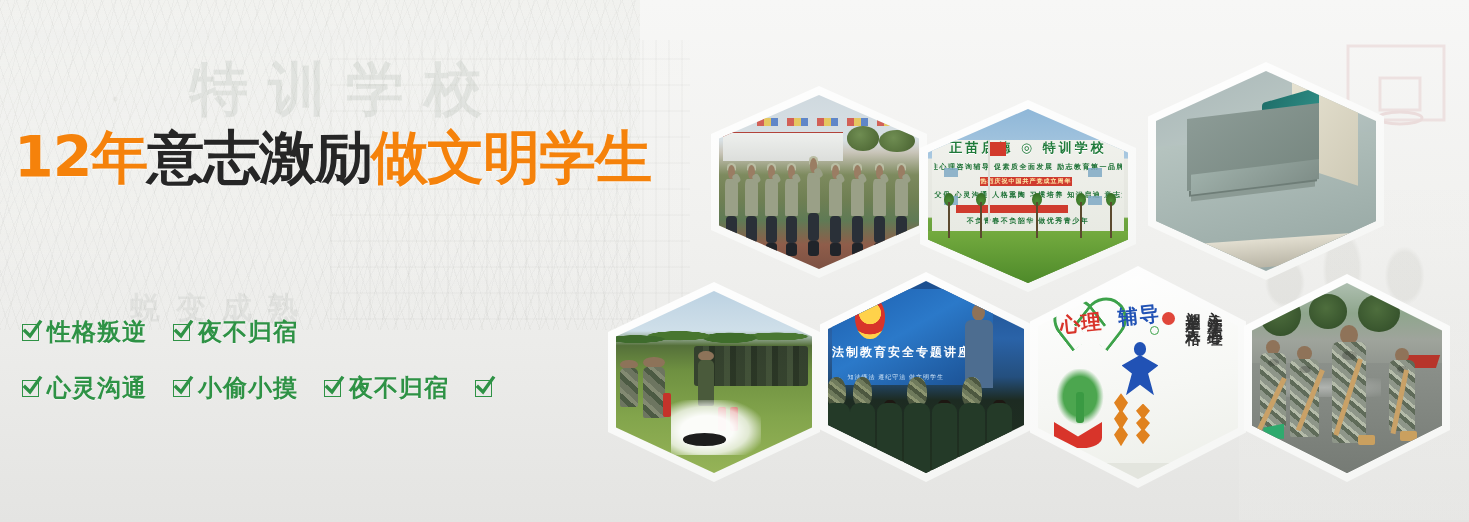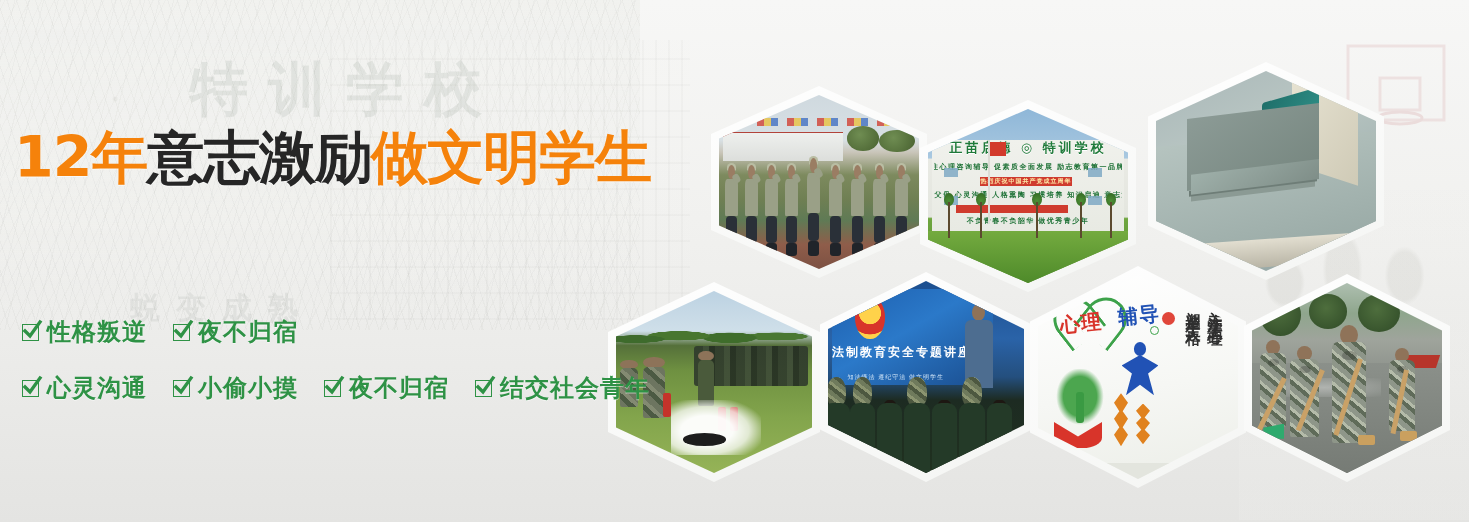--- a/index.html
+++ b/index.html
@@ -334,21 +334,20 @@
             </svg>
         </span>
         <span class="clabel">夜不归宿</span>
       </div>
       <div class="check-item">
         <span class="cbox">
           <svg width="22" height="22" viewBox="0 0 22 22">
               <path d="M4 12 L9 17 L19 3" fill="none" stroke="#2E9245" stroke-width="3.4" stroke-linecap="square"></path>
             </svg>
         </span>
-        <span class="clabel">结交社会青年</span>
       </div>
     </div>
   </div>
 
   <div class="hexwrap">
 
     <div class="hex hex-frame h1">
       <div class="hex-inner">
         <div class="scene s-salute">
           <div class="flagline"></div>

